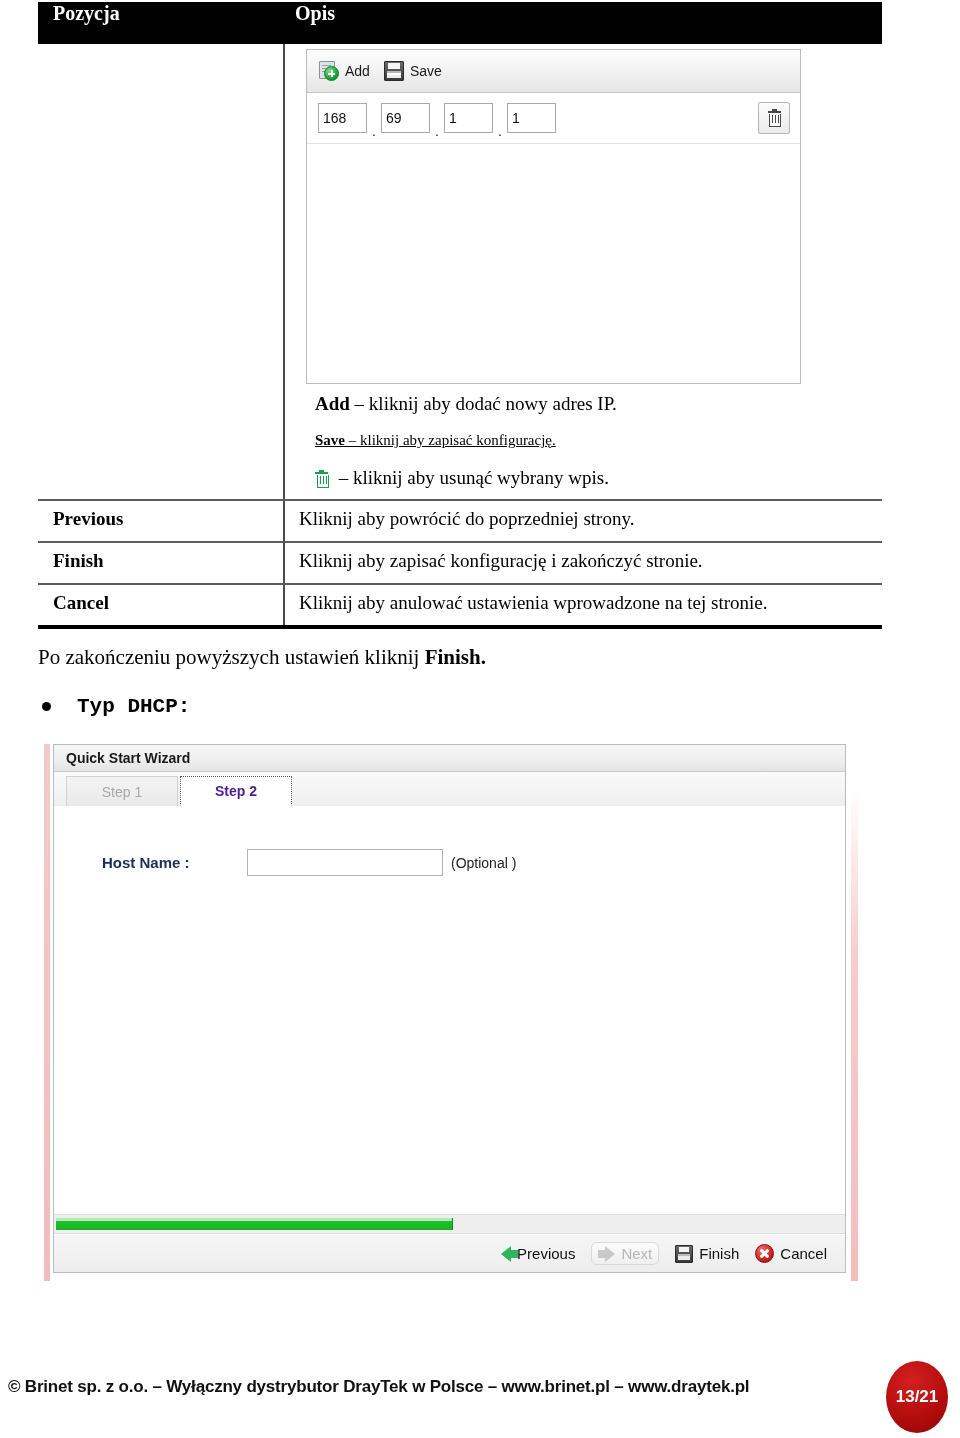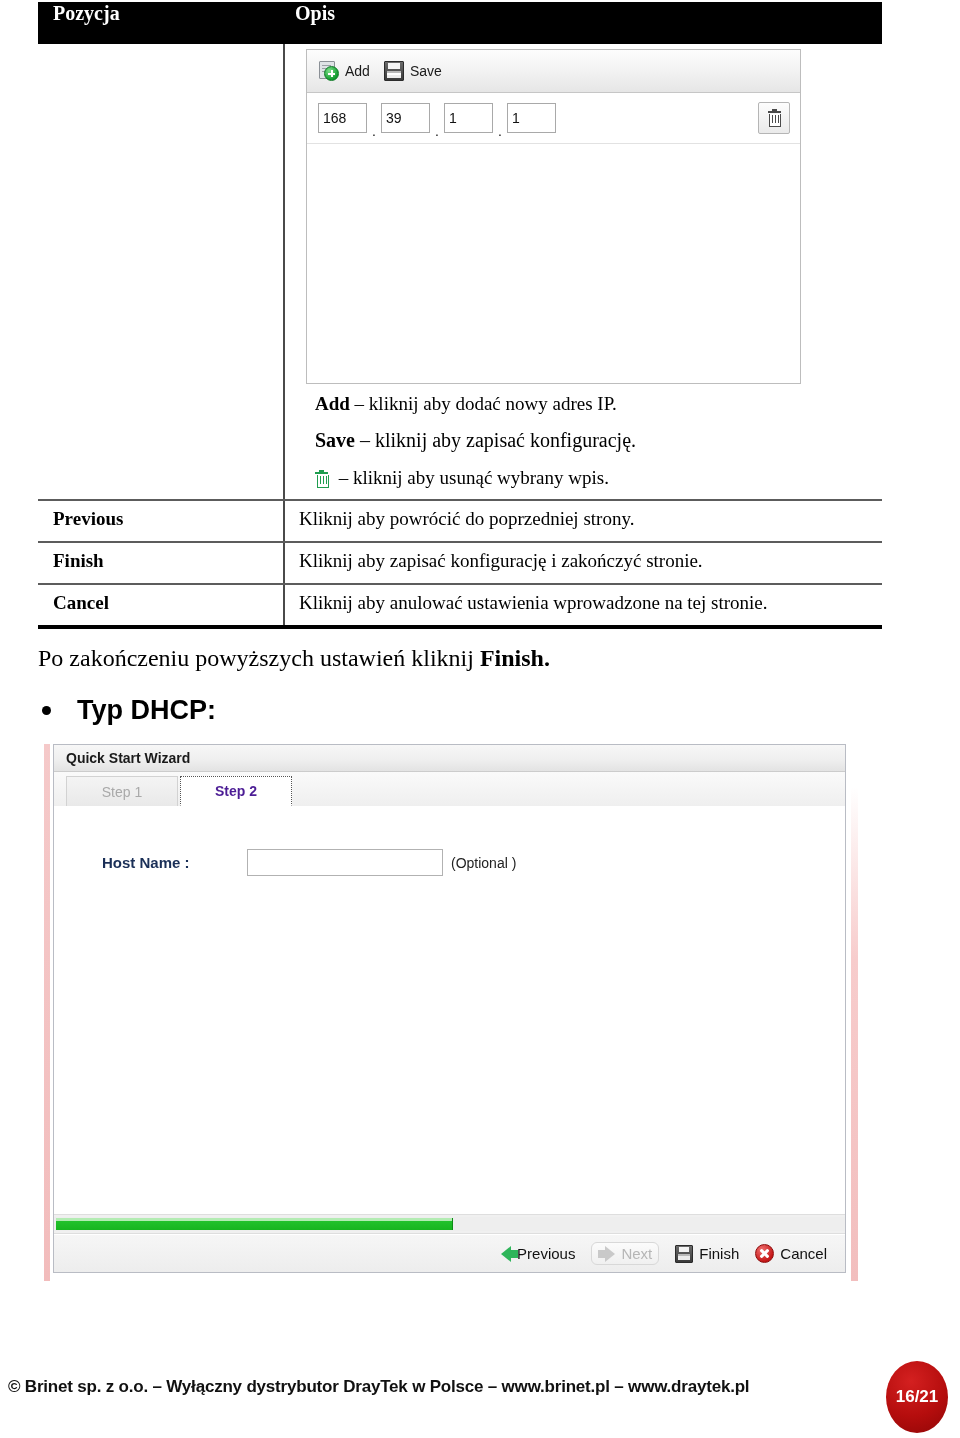--- a/index.html
+++ b/index.html
@@ -123,29 +123,29 @@
     background:#4a4a4a;box-shadow:3px 0 0 #4a4a4a,6px 0 0 #4a4a4a;}
   .trash.green .lid,.trash.green .lid:before{background:#1f9d4f;}
   .trash.green .can{border-color:#1f9d4f;}
   .trash.green .can:after{background:#1f9d4f;box-shadow:3px 0 0 #1f9d4f,6px 0 0 #1f9d4f;}
   .dns-blank{flex:1;background:#fff;}
 
   .inline-trash{display:inline-block;vertical-align:-3px;margin-right:6px;}
 
   
   .para{
-    position:absolute;font-family:"Liberation Serif", serif;font-size:24px;
+    position:absolute;font-family:"Liberation Serif", serif;font-size:21px;
   }
   .bullet-line{
     position:absolute;display:flex;align-items:center;
   }
   .bullet-dot{
     width:9px;height:9px;border-radius:50%;background:#000;margin-right:26px;
   }
-  .bullet-text{font-family:Liberation Sans, sans-serif;font-size:27px;font-weight:bold;}
+  .bullet-text{font-family:Liberation Mono, monospace;font-size:21px;font-weight:bold;}
 
   
   .qsw{
     position:absolute;left:44px;top:733px;width:814px;height:537px;
     box-sizing:border-box;
     background:#ffffff;
     margin-top:11px;
   }
   .qsw .pinkL{position:absolute;left:0;top:0;width:6px;height:100%;
     background:linear-gradient(to bottom,#f5c9c9,#f2bcbc);}
@@ -288,21 +288,21 @@
 
     <div class="row" style="height:341px;">
       <div class="c1"></div>
       <div class="c2"></div>
     </div>
 
     <div style="position:absolute;left:261px;top:341px;width:583px;">
       <div style="font-size:19px;line-height:37px;padding-left:16px;">
         <b>Add</b><span> – kliknij aby dodać nowy adres IP.</span>
       </div>
-      <div style="font-size:20px;line-height:37px;padding-left:16px;">
+      <div style="font-size:15px;line-height:37px;padding-left:16px;text-decoration:underline;">
         <b>Save</b><span> – kliknij aby zapisać konfigurację.</span>
       </div>
       <div style="font-size:19px;line-height:37px;padding-left:16px;">
         <span class="inline-trash">
           <span class="trash green" style="display:inline-block;">
             <span class="lid"></span><span class="can"></span>
           </span>
         </span><span> – kliknij aby usunąć wybrany wpis.</span>
       </div>
     </div>
@@ -338,21 +338,21 @@
         <span class="lbl">Add</span>
       </div>
       <div class="tb-btn">
         <span class="icon-save"></span>
         <span class="lbl">Save</span>
       </div>
     </div>
     <div class="dns-row">
       <div class="ipbox">168</div>
       <div class="ipdot">.</div>
-      <div class="ipbox">39</div>
+      <div class="ipbox">69</div>
       <div class="ipdot">.</div>
       <div class="ipbox">1</div>
       <div class="ipdot">.</div>
       <div class="ipbox">1</div>
       <div class="del-btn">
         <span class="trash">
           <span class="lid"></span>
             <span class="can"></span>
         </span>
       </div>
@@ -413,16 +413,16 @@
           <span class="icon-cancel"></span>
           <span class="t">Cancel</span>
         </div>
       </div>
     </div>
   </div>
 
 
   <div class="footer-text">© Brinet sp. z o.o. – Wyłączny dystrybutor DrayTek w Polsce – www.brinet.pl – www.draytek.pl</div>
   <div class="page-badge">
-    <span>16/21</span>
+    <span>13/21</span>
   </div>
 
 </div>
 
 </body></html>

